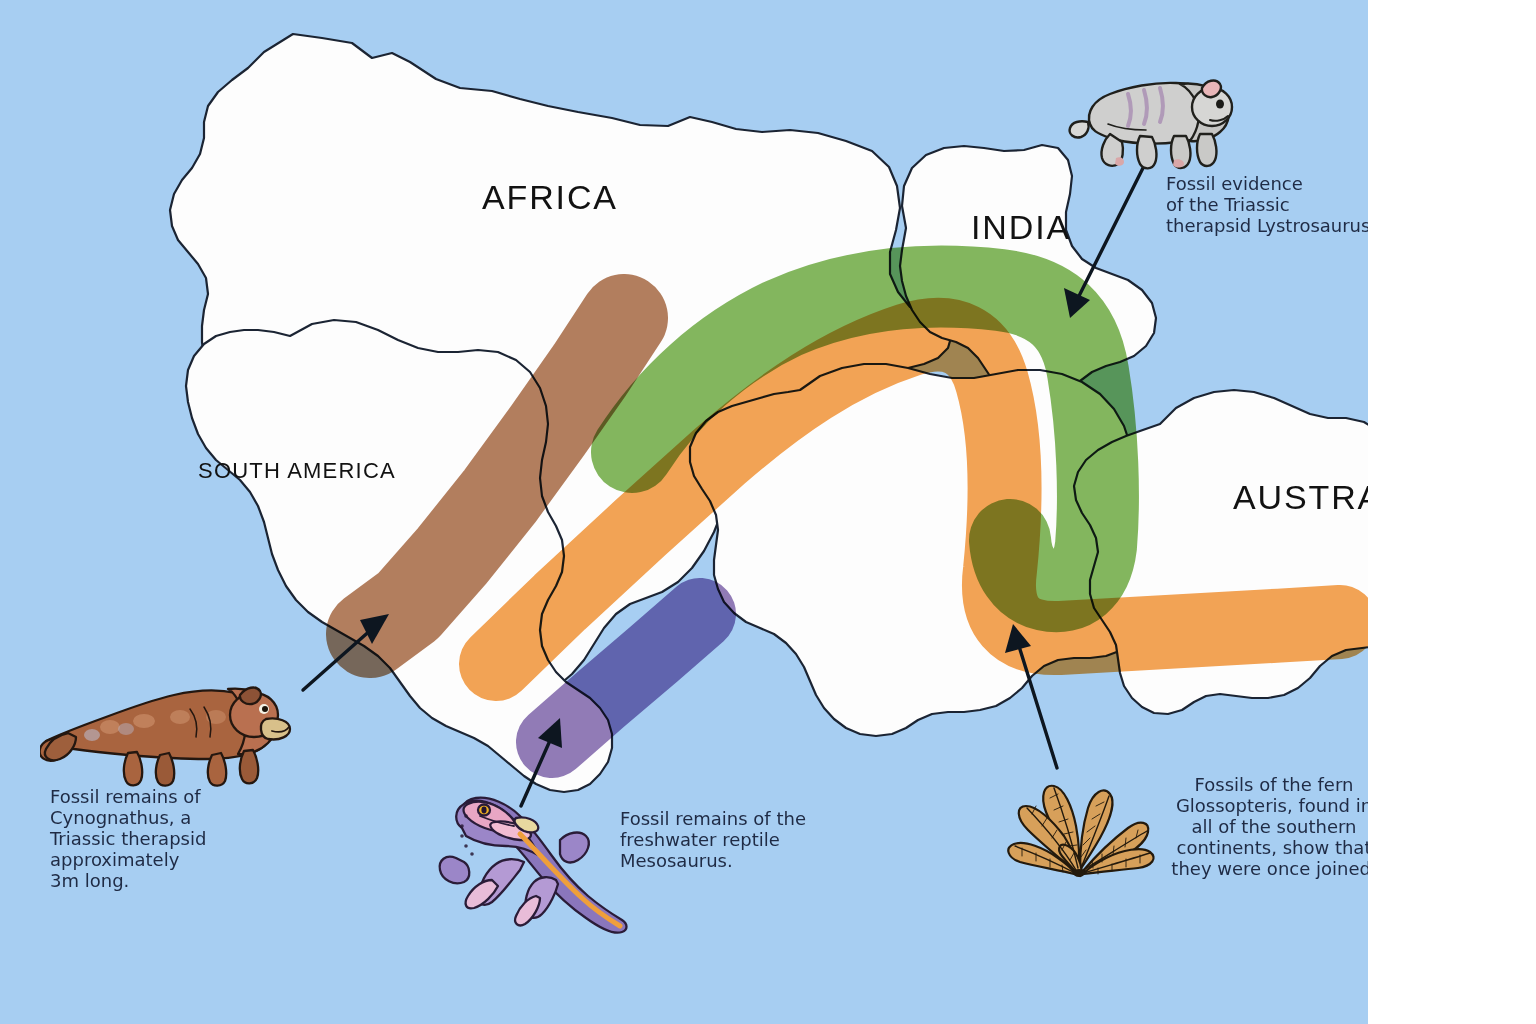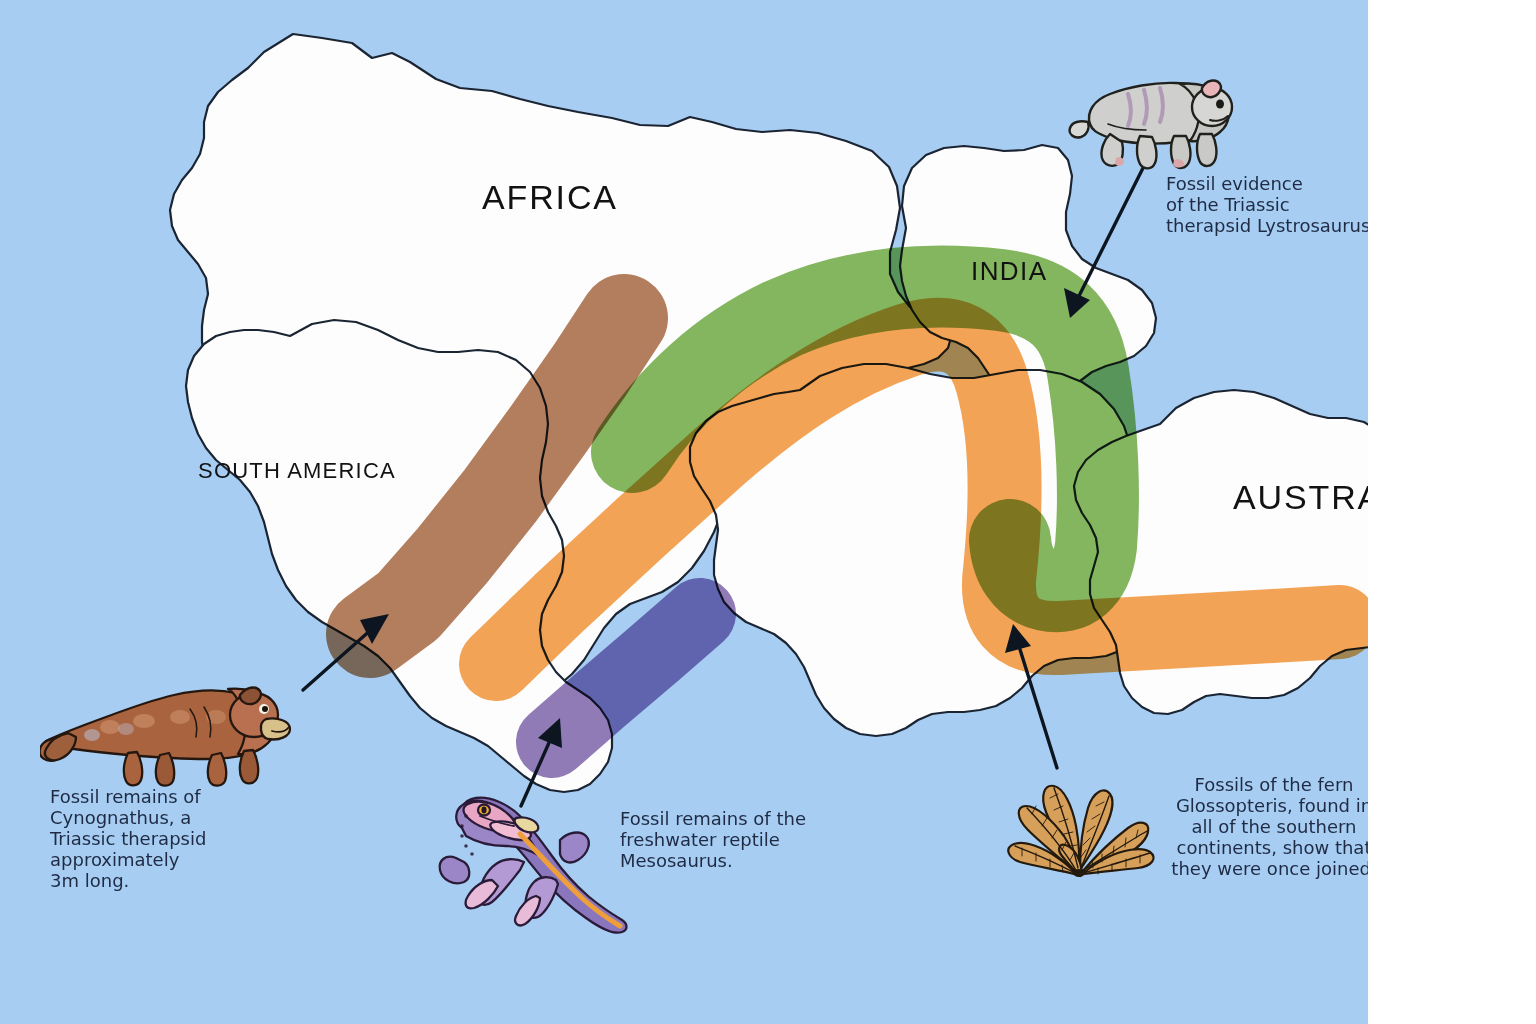--- a/index.html
+++ b/index.html
@@ -190,21 +190,21 @@
         <path d="M138,72 L136,80 M126,80 L125,89 M114,88 L113,97 M102,96 L102,104 M92,103 L93,110"></path>
         <path d="M22,90 L22,98 M36,95 L36,103 M50,101 L50,109 M62,107 L63,114"></path>
         <path d="M140,97 L140,105 M126,101 L126,109 M112,106 L112,113 M98,110 L98,116"></path>
       </g>
       <ellipse cx="79" cy="115" rx="6" ry="4" fill="#241a0d" stroke="none"></ellipse>
     </g>
   </svg>
 
   <div class="clabel" style="left:482px;top:178px;font-size:34px;">AFRICA</div>
   <div class="clabel" style="left:198px;top:458px;font-size:22px;">SOUTH AMERICA</div>
-  <div class="clabel" style="left:971px;top:208px;font-size:26px;margin-top:48px;">INDIA</div>
+  <div class="clabel" style="left:971px;top:208px;font-size:34px;">INDIA</div>
   <div class="clabel" style="left:1233px;top:478px;font-size:34px;">AUSTRALIA</div>
 
   <div class="caption" style="left:1166px;top:174px;width:300px;">Fossil evidence
 of the Triassic
 therapsid Lystrosaurus.</div>
   <div class="caption" style="left:50px;top:787px;width:280px;">Fossil remains of
 Cynognathus, a
 Triassic therapsid
 approximately
 3m long.</div>

